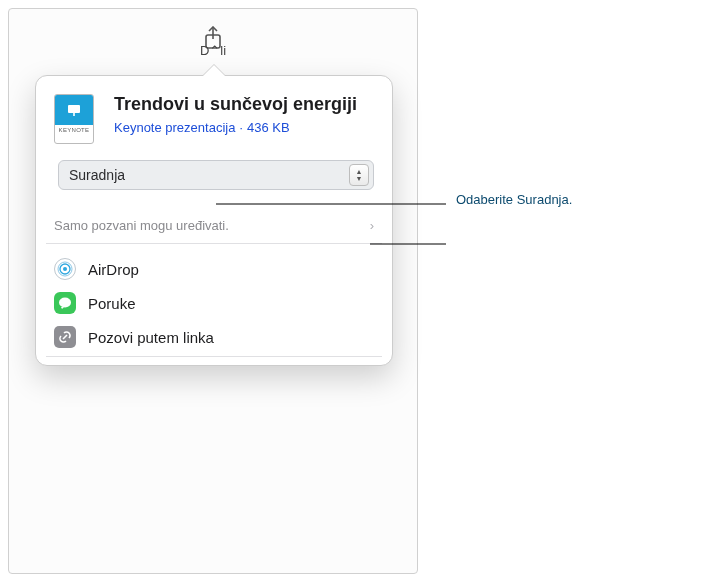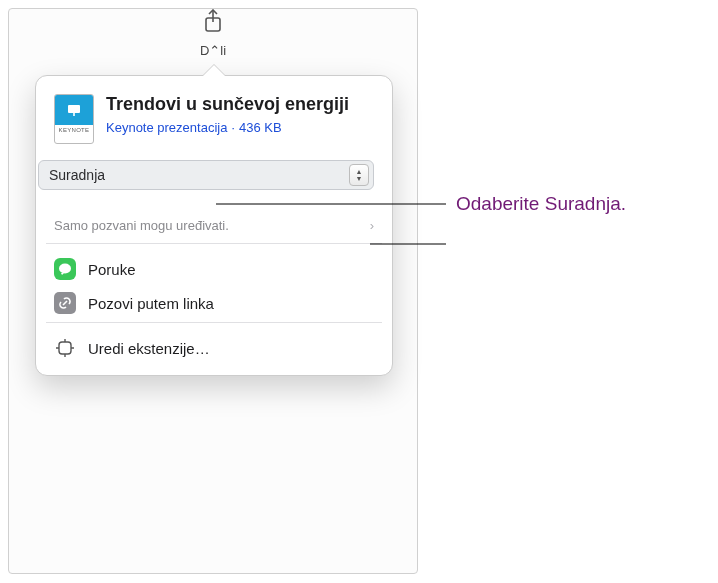--- a/index.html
+++ b/index.html
@@ -20,21 +20,21 @@
     width: 410px;
     height: 566px;
     border: 1px solid #d0d0d0;
     border-radius: 4px;
     background: #fcfcfc;
   }
   .toolbar {
     position: relative;
     height: 44px;
     display: flex;
-    align-items: flex-start;
+    align-items: flex-end;
     justify-content: center;
   }
   .share-glyph { color: #555; }
   .popover {
     position: absolute;
     top: 66px;
     left: 26px;
     width: 358px;
     background: #fff;
     border-radius: 12px;
@@ -59,21 +59,21 @@
     left: 50%;
     transform: translateX(-50%);
     font-size: 13px;
     color: #444;
     background: transparent;
     pointer-events: none;
   }
   .doc-header {
     display: flex;
     padding: 18px 18px 12px 18px;
-    gap: 12px;
+    gap: 20px;
   }
   .doc-thumb {
     width: 40px; height: 50px;
     border: 1px solid #bbb;
     border-radius: 3px;
     background: #fff;
     display: flex;
     flex-direction: column;
     align-items: center;
     justify-content: flex-start;
@@ -95,21 +95,21 @@
     font-size: 18px;
     line-height: 1.2;
     color: #1d1d1f;
   }
   .doc-meta {
     font-size: 13px;
     color: #1d4ed8;
     margin-top: 4px;
   }
   .select-row {
-    margin: 4px 18px 0 2px;
+    margin: 4px 18px 0 22px;
   }
   .select {
     background: #eceef0;
     border: 1px solid #c8cbd0;
     border-radius: 6px;
     height: 30px;
     display: flex; align-items: center;
     justify-content: space-between;
     padding: 0 4px 0 10px;
     font-size: 14px;
@@ -168,22 +168,22 @@
 
   
   .callouts {
     position: absolute;
     top: 0; left: 0;
     width: 718px; height: 583px;
     pointer-events: none;
   }
   .callout-text {
     position: absolute;
-    font-size: 19px;
-    color: #701a75;
+    font-size: 13px;
+    color: #0c4a6e;
     line-height: 1.3;
     white-space: pre-line;
   }
 </style>
 </head>
 <body>
 
 <div class="canvas">
   <div class="toolbar">
     <span class="share-glyph">
@@ -227,20 +227,30 @@
 
     <div class="access-row">
       <span>Samo pozvani mogu uređivati.</span>
       <span class="chev">›</span>
     </div>
 
     <div class="divider"></div>
 
     <div class="share-list">
 
+      <div class="item">
+        <span class="ico airdrop">
+          <svg width="16" height="16" viewBox="0 0 16 16">
+              <circle cx="8" cy="8" r="2" fill="#2ea7e0"></circle>
+              <circle cx="8" cy="8" r="5" stroke="#2ea7e0" stroke-width="1.3" fill="none"></circle>
+              <circle cx="8" cy="8" r="7" stroke="#8fc8e6" stroke-width="1" fill="none"></circle>
+            </svg>
+        </span>
+        <span>AirDrop</span>
+      </div>
 
 
       <div class="item">
         <span class="ico msg">
           <svg width="14" height="12" viewBox="0 0 14 12">
               <ellipse cx="7" cy="5.5" rx="6" ry="5" fill="#fff"></ellipse>
               <path d="M3 10 L4 12 L6 10" fill="#fff"></path>
             </svg>
         </span>
         <span>Poruke</span>
@@ -255,31 +265,20 @@
               <path d="M8 11 A3 3 0 0 1 3 6"></path>
             </svg>
         </span>
         <span>Pozovi putem linka</span>
       </div>
 
     </div>
 
     <div class="divider"></div>
 
-    <div class="share-list">
-      <div class="item">
-        <span class="ico plain">
-          <svg width="18" height="18" viewBox="0 0 18 18" stroke="#555" stroke-width="1.4" fill="none">
-              <rect x="3" y="3" width="12" height="12" rx="3"></rect>
-              <path d="M9 0 L9 3 M9 15 L9 18 M0 9 L3 9 M15 9 L18 9"></path>
-            </svg>
-        </span>
-        <span>Uredi ekstenzije…</span>
-      </div>
-    </div>
   </div>
 </div>
 
 <div class="callouts">
   <svg width="718" height="583" style="position:absolute;top:0;left:0">
     <line x1="216" y1="204" x2="446" y2="204" stroke="#000" stroke-width="1"></line>
     <line x1="370" y1="244" x2="446" y2="244" stroke="#000" stroke-width="1"></line>
   </svg>
   <div class="callout-text" style="top:192px; left:456px;">Odaberite Suradnja.</div>
 </div>

